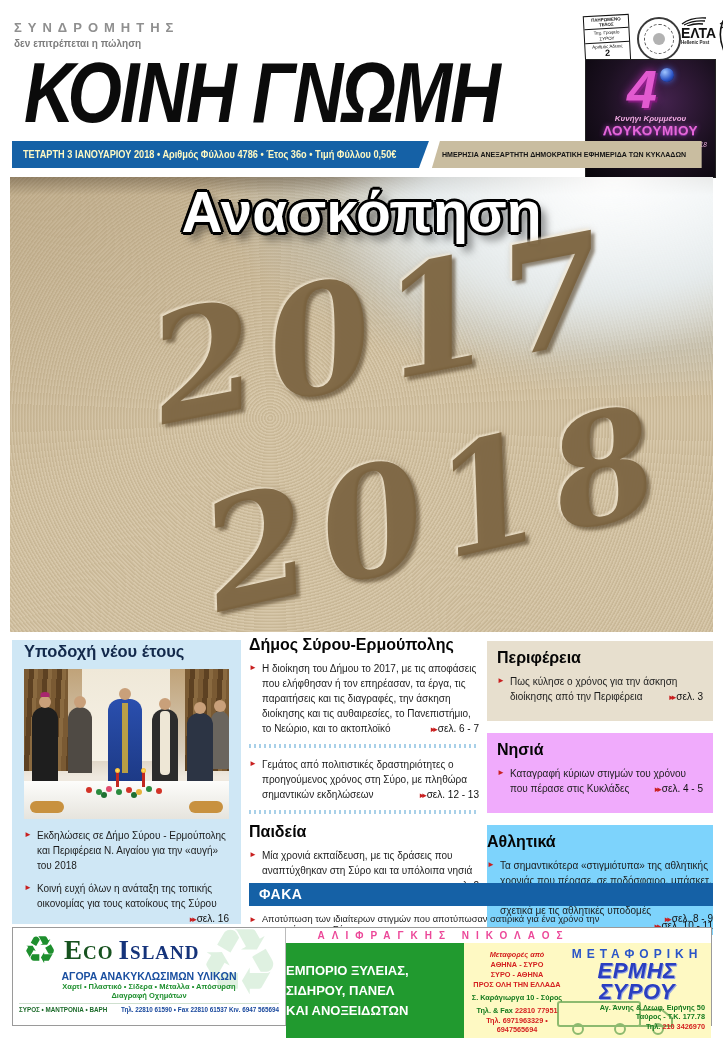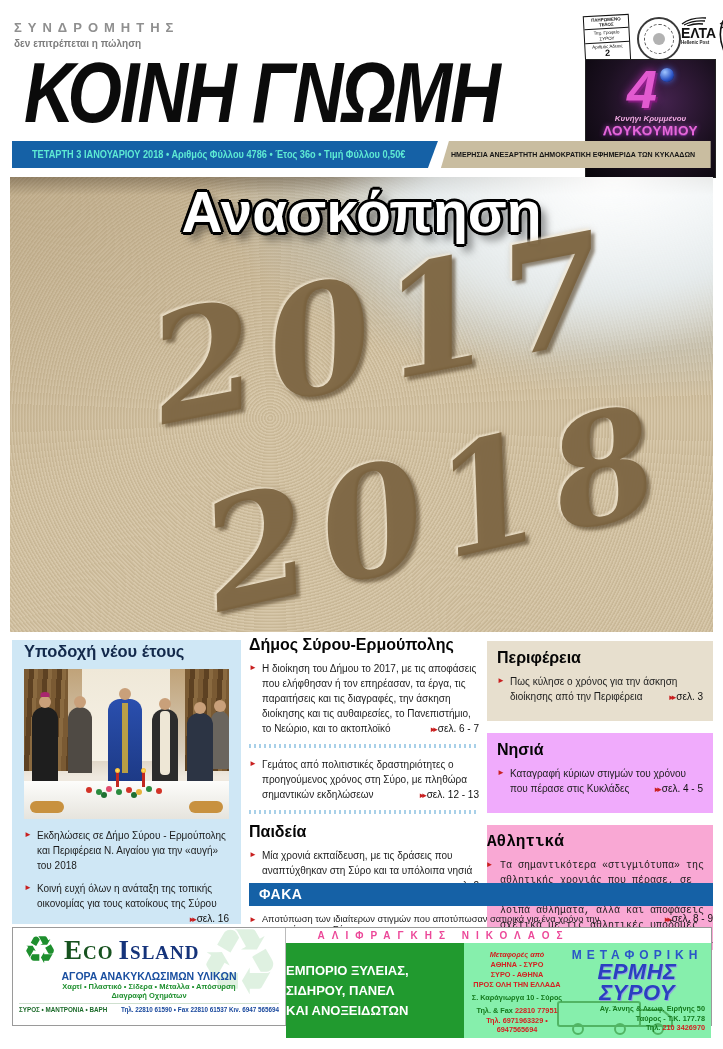--- a/index.html
+++ b/index.html
@@ -45,22 +45,22 @@
   .ad4-ball{width:14px;height:14px;border-radius:50%;display:inline-block;margin-left:3px;margin-top:6px;
             vertical-align:top;background:radial-gradient(circle at 35% 30%,#9fc4ff,#2a52c4 60%,#0c1c55);
             box-shadow:0 0 6px #4466dd;}
   .ad4-script{font-size:8px;font-style:italic;font-weight:bold;color:#f0a9e2;text-align:center;margin-top:-2px;}
   .ad4-main{font-size:13.5px;font-weight:900;color:#e668d8;text-align:center;letter-spacing:.5px;
             text-shadow:0 1px 0 #7a2a90,0 0 5px #b040c0;}
   .ad4-footer{font-size:6.5px;font-style:italic;color:#eeb0e0;text-align:right;padding-right:8px;margin-top:3px;}
 
   
   .date-bar{position:absolute;left:12px;top:141px;width:571px;height:27px;display:flex;}
-  .date-left{flex:0 0 344px;background:#1561a6;color:#5eead4;display:flex;align-items:center;
-             padding-left:20px;clip-path:polygon(0 0,100% 0,calc(100% - 10px) 100%,0 100%);}
+  .date-left{flex:0 0 344px;background:#1561a6;color:#fef9c3;display:flex;align-items:center;
+             padding-left:11px;clip-path:polygon(0 0,100% 0,calc(100% - 10px) 100%,0 100%);}
   .date-left span{font-weight:bold;font-size:10px;white-space:nowrap;transform:scaleX(.92);transform-origin:left;}
   .date-right{flex:1;background:#c9bda0;color:#141414;display:flex;align-items:center;margin-left:3px;
               padding-left:10px;clip-path:polygon(8px 0,100% 0,100% 100%,0 100%);}
   .date-right span{font-weight:bold;font-size:7.5px;white-space:nowrap;transform:scaleX(.94);transform-origin:left;}
 
   
   .hero{position:absolute;left:10px;top:177px;width:703px;height:455px;background-color:#d2c1a0;
         background-image:
           linear-gradient(180deg,rgba(90,75,55,.45),rgba(0,0,0,0) 4%),
           radial-gradient(ellipse 620px 330px at 92% -6%,rgba(255,255,255,.95),rgba(222,233,240,.65) 40%,rgba(180,200,215,.25) 60%,transparent 75%),
@@ -123,21 +123,21 @@
   .arrows{color:#c81f1f;font-size:9px;letter-spacing:-2px;margin-right:2px;}
 
   .col-mid{position:absolute;left:249px;top:636px;width:230px;}
   .col-mid h2,.col-right h2{font-size:16px;font-weight:900;color:#050505;margin:0 0 7px;}
   .dotsep{height:4px;margin:8px 0 9px;background:repeating-linear-gradient(90deg,#a8d0e8 0 2px,transparent 2px 5px);}
 
   .col-right{position:absolute;left:487px;top:641px;width:226px;}
   .rbox{padding:8px 10px 9px;margin-bottom:12px;box-sizing:border-box;}
   .rbox.tan{background:#e7dfce;}
   .rbox.gray{background:#f0abfc;}
-  .rbox.plain{background:#f9a8d4;padding-left:0;padding-right:0;font-family:Liberation Mono, monospace;}
+  .rbox.plain{background:#7dd3fc;padding-left:0;padding-right:0;}
 
   
   .faka-row{position:absolute;left:249px;top:883px;width:464px;}
   .faka-bar{background:#1561a6;color:#fff;font-weight:900;font-size:14px;letter-spacing:.5px;
             padding:3px 10px 4px;}
   .faka-line{display:flex;align-items:baseline;gap:5px;margin-top:7px;font-size:9.3px;color:#1c1c1c;}
   .faka-line .fmarker{font-size:8px;color:#c81f1f;}
   .faka-line .ftext{flex:1;}
 
   
@@ -157,22 +157,22 @@
   .eco-contact{display:flex;justify-content:space-between;gap:4px;font-size:6.3px;font-weight:bold;
                margin-top:3px;border-top:1px solid #cfe0cf;padding-top:2px;position:relative;}
   .eco-locations{color:#1c6b2a;} .eco-phones{color:#16469c;}
 
   .right-ads{flex:1;display:flex;flex-direction:column;}
   .dealer-title{text-align:center;font-weight:900;font-size:10px;letter-spacing:7px;color:#ec4899;
                 padding:2px 110px 2px 0;}
   .ads-row{flex:1;display:flex;}
   .timber-ad{width:178px;background:#219a2f;color:#fff;display:flex;flex-direction:column;justify-content:center;
              align-items:flex-start;gap:5px;text-align:center;font-weight:900;font-size:13px;}
-  .hermes-ad{flex:1;background:#86efac;display:flex;gap:5px;padding:4px 6px;box-sizing:border-box;
-             position:relative;overflow:hidden;align-items:center;}
+  .hermes-ad{flex:1;background:#fef9c3;display:flex;gap:5px;padding:4px 6px;box-sizing:border-box;
+             position:relative;overflow:hidden;}
   .hermes-left{width:94px;display:flex;flex-direction:column;gap:1px;font-weight:bold;text-align:center;
                padding-top:3px;position:relative;z-index:1;}
   .hl-red{color:#d41f1f;font-size:7.3px;}
   .hl-red.it{font-style:italic;}
   .hl-green{color:#157a1e;font-size:7.3px;margin-top:3px;}
   .hermes-right{flex:1;text-align:center;position:relative;z-index:1;}
   .brand-top{color:#2b55c8;font-weight:900;letter-spacing:5px;font-size:12px;}
   .brand-main{color:#2b3fc0;font-weight:900;font-style:italic;font-size:22px;letter-spacing:.5px;line-height:.95;
               text-shadow:1px 1px 0 #93a4e2;}
   .addr{color:#157a1e;font-size:7.3px;font-weight:bold;text-align:right;line-height:1.3;}

